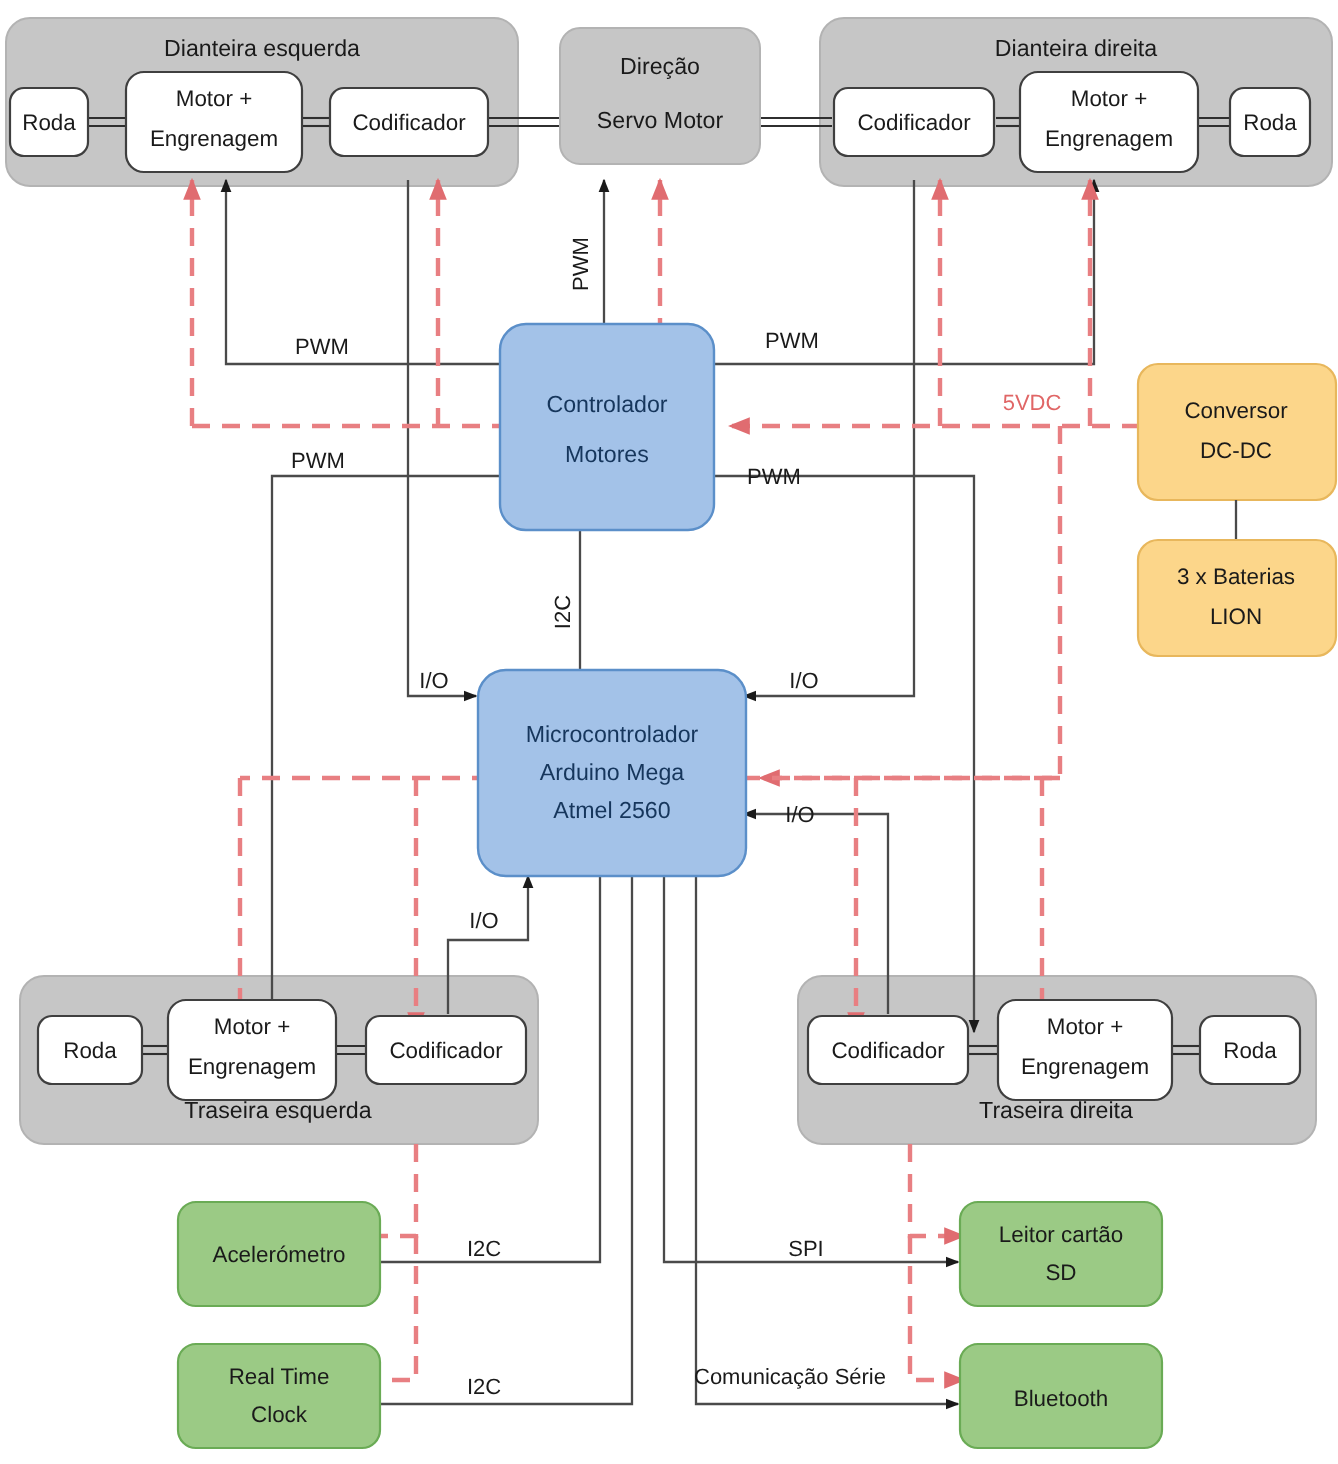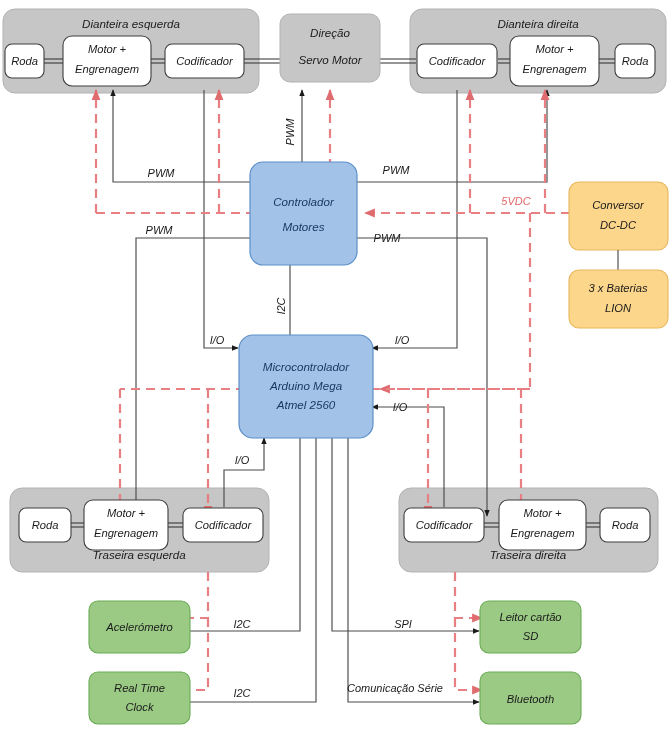--- a/index.html
+++ b/index.html
@@ -10,21 +10,20 @@
   body {
     width: 669px;
     height: 732px;
     font-family: "Liberation Sans", sans-serif;
     overflow: hidden;
   }
   #diagram-root {
     position: relative;
     width: 669px;
     height: 664px;
-    font-style: italic;
   }
   svg#diagram {
     display: block;
     width: 669px;
     height: 732px;
   }
   .grp-box {
     fill: #c6c6c6;
     stroke: #b3b3b3;
     stroke-width: 1;

